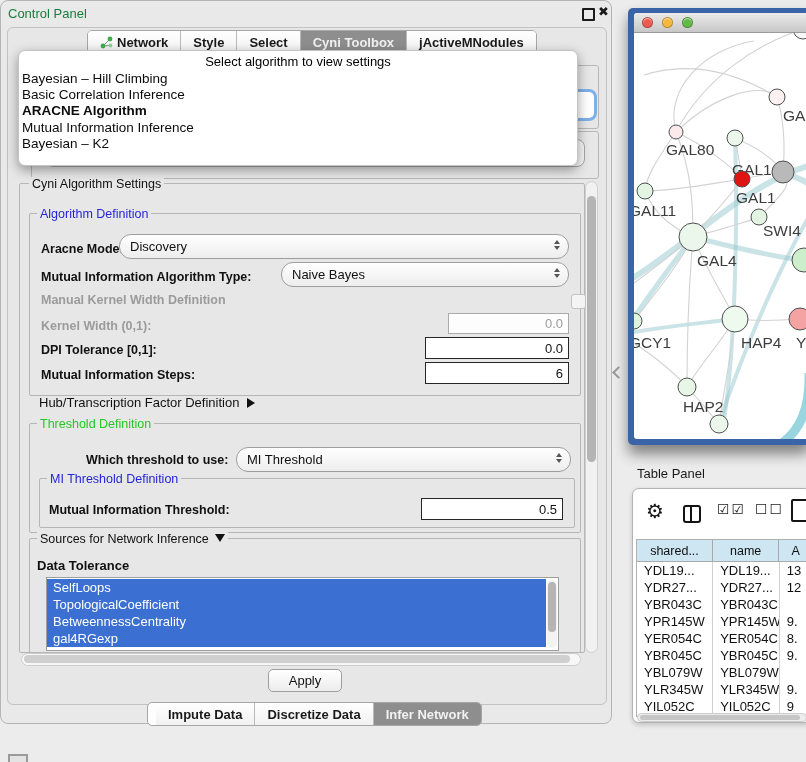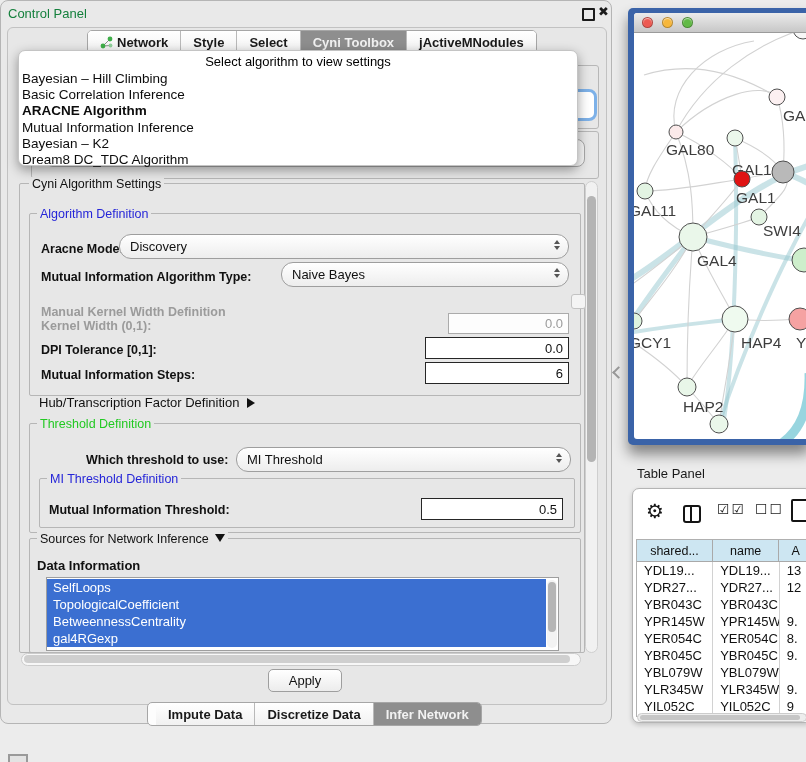--- a/index.html
+++ b/index.html
@@ -142,21 +142,20 @@
   <div id="frag-ctl"></div>
 
   <div id="algo-popup">
     <div class="algo-ph">Select algorithm to view settings</div>
     <div id="algo-items">
         <div class="algo-item">Bayesian – Hill Climbing</div>
         <div class="algo-item">Basic Correlation Inference</div>
         <div class="algo-item bold">ARACNE Algorithm</div>
         <div class="algo-item">Mutual Information Inference</div>
         <div class="algo-item">Bayesian – K2</div>
-        <div class="algo-item">Dream8 DC_TDC Algorithm</div>
       </div>
   </div>
 
   <div class="vscroll">
       <div class="thumb"></div>
     </div>
 
   <div class="group" style="left:18px;top:182px;width:564px;height:468px;"></div>
   <div class="gtitle" style="left:28px;top:176px;">Cyni Algorithm Settings</div>
 
@@ -174,21 +173,21 @@
 
   <div class="flabel" style="left:40px;top:269px;">Mutual Information Algorithm Type:</div>
   <div class="combo" style="left:280px;top:261px;width:288px;">
     <span>Naive Bayes</span>
     <span class="spinners">
         <span class="sp-up"></span>
         <span class="sp-dn"></span>
       </span>
   </div>
 
-  <div class="flabel dim" style="left:40px;top:304px;">Manual Kernel Width Definition</div>
+  <div class="flabel dim" style="left:40px;top:292px;">Manual Kernel Width Definition</div>
   <div class="checkbox" style="left:570px;top:293px;"></div>
 
   <div class="flabel dim" style="left:40px;top:318px;">Kernel Width (0,1):</div>
   <div class="tfield disabled" style="left:447px;top:312px;width:121px;height:21px;">0.0</div>
 
   <div class="flabel" style="left:40px;top:342px;">DPI Tolerance [0,1]:</div>
   <div class="tfield" style="left:424px;top:336px;width:144px;height:22px;">0.0</div>
 
   <div class="flabel" style="left:40px;top:367px;">Mutual Information Steps:</div>
   <div class="tfield" style="left:424px;top:361px;width:144px;height:22px;">6</div>
@@ -209,21 +208,21 @@
       </span>
   </div>
 
   <div class="group" style="left:38px;top:477px;width:534px;height:48px;"></div>
   <div class="gtitle blue" style="left:46px;top:471px;">MI Threshold Definition</div>
   <div class="flabel" style="left:48px;top:502px;">Mutual Information Threshold:</div>
   <div class="tfield" style="left:420px;top:497px;width:142px;height:22px;">0.5</div>
 
   <div class="group" style="left:28px;top:537px;width:550px;height:113px;"></div>
   <div class="gtitle" style="left:36px;top:531px;"><span>Sources for Network Inference</span><span class="tri-down"></span></div>
-  <div class="flabel" style="left:36px;top:557px;font-size:13px;">Data Information</div>
+  <div class="flabel" style="left:36px;top:557px;font-size:13px;">Data Tolerance</div>
   <div id="attr-list">
 
   <div class="attr-item">SelfLoops</div>
       <div class="attr-item">TopologicalCoefficient</div>
       <div class="attr-item">BetweennessCentrality</div>
       <div class="attr-item">gal4RGexp</div>
       <div class="list-vscroll">
         <div class="thumb"></div>
       </div>
     </div>

